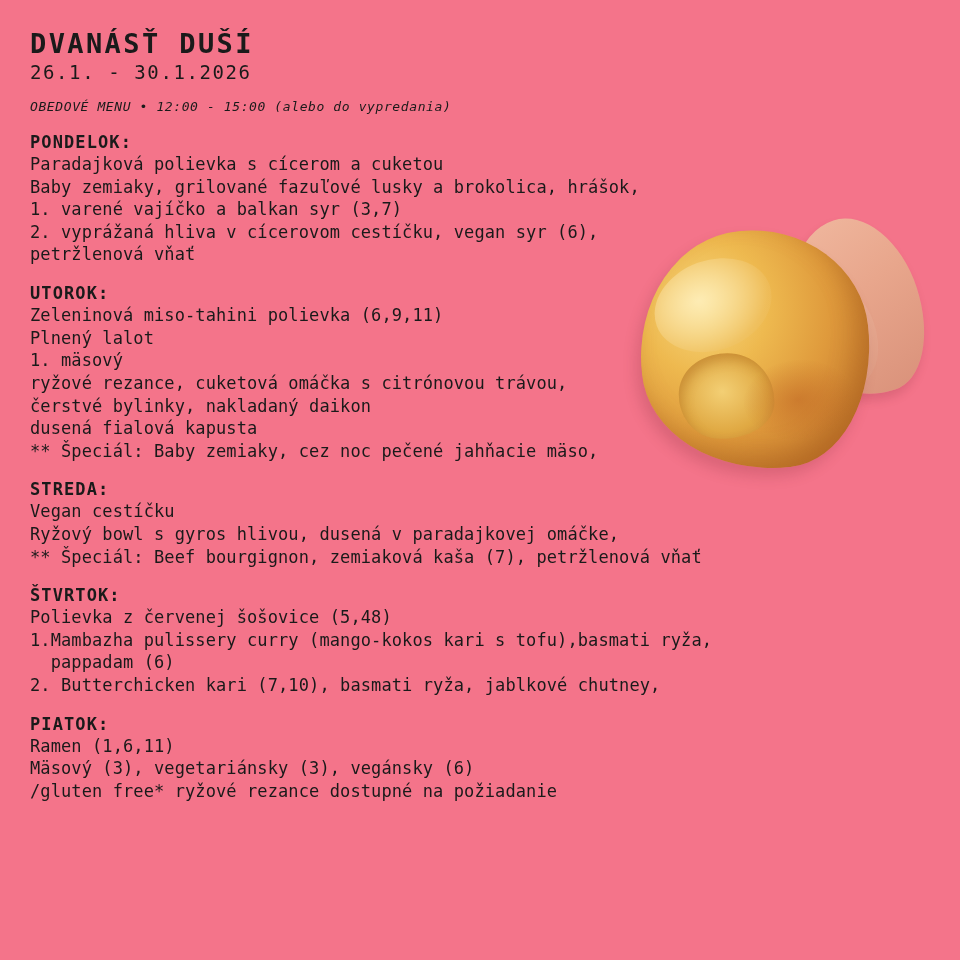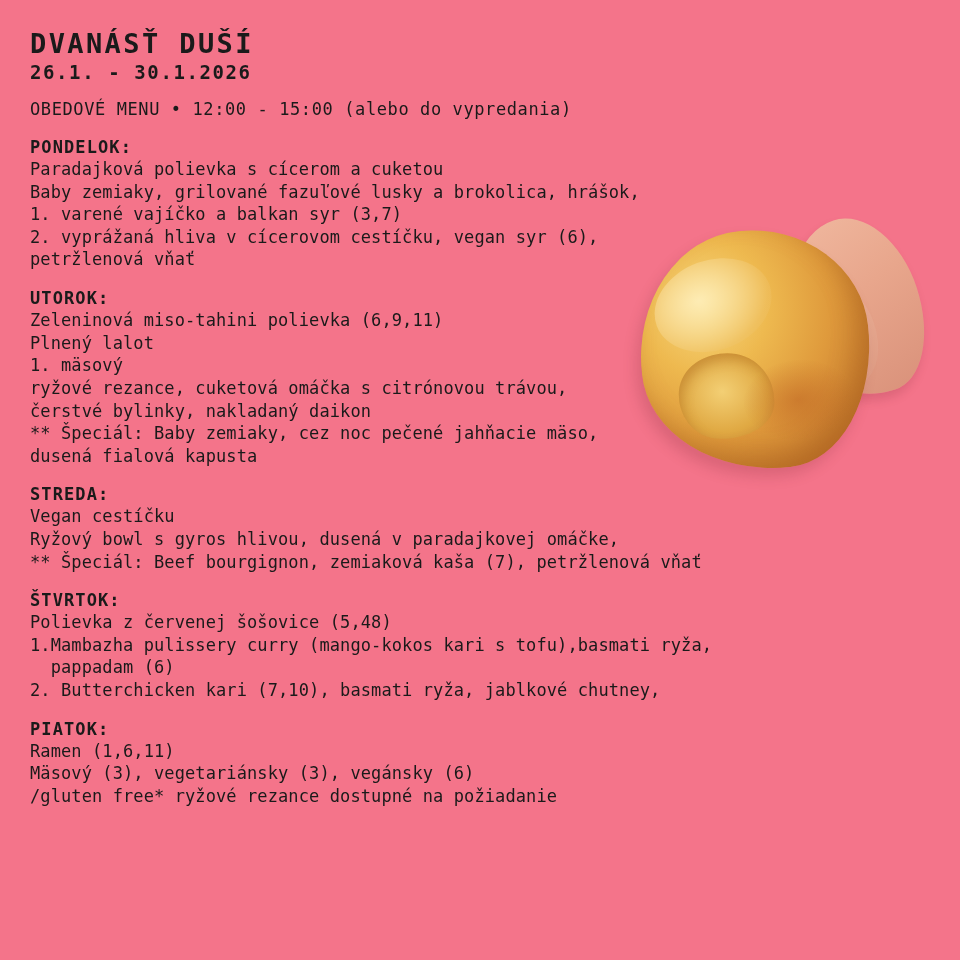--- a/index.html
+++ b/index.html
@@ -103,28 +103,29 @@
   
   .title {
     font-size: 27px;
     font-weight: bold;
     letter-spacing: 2.4px;
     margin: 0 0 2px 0;
     line-height: 1.15;
   }
   .dates {
     font-size: 19px;
-    font-weight: bold;
+    font-weight: normal;
     letter-spacing: 1.6px;
     margin: 0 0 16px 0;
   }
   .hours {
-    font-size: 17px;
+    font-size: 13px;
     letter-spacing: 0.6px;
     margin: 0 0 18px 0;
+    font-style: italic;
   }
   .day-block {
     margin-bottom: 17px;
     position: relative;
     z-index: 2;
   }
   .day-name {
     font-size: 17px;
     letter-spacing: 1.1px;
     margin: 0 0 1px 0;
@@ -162,22 +163,22 @@
     <div class="menu-line">petržlenová vňať</div>
   </div>
 
   <div class="day-block">
     <div class="day-name">UTOROK:</div>
     <div class="menu-line">Zeleninová miso-tahini polievka (6,9,11)</div>
     <div class="menu-line">Plnený lalot</div>
     <div class="menu-line">1. mäsový</div>
     <div class="menu-line">ryžové rezance, cuketová omáčka s citrónovou trávou,</div>
     <div class="menu-line">čerstvé bylinky, nakladaný daikon</div>
+    <div class="menu-line">dusená fialová kapusta</div>
     <div class="menu-line">** Špeciál: Baby zemiaky, cez noc pečené jahňacie mäso,</div>
-    <div class="menu-line">dusená fialová kapusta</div>
   </div>
 
   <div class="day-block">
     <div class="day-name">STREDA:</div>
     <div class="menu-line">Vegan cestíčku</div>
     <div class="menu-line">Ryžový bowl s gyros hlivou, dusená v paradajkovej omáčke,</div>
     <div class="menu-line">** Špeciál: Beef bourgignon, zemiaková kaša (7), petržlenová vňať</div>
   </div>
 
   <div class="day-block">

